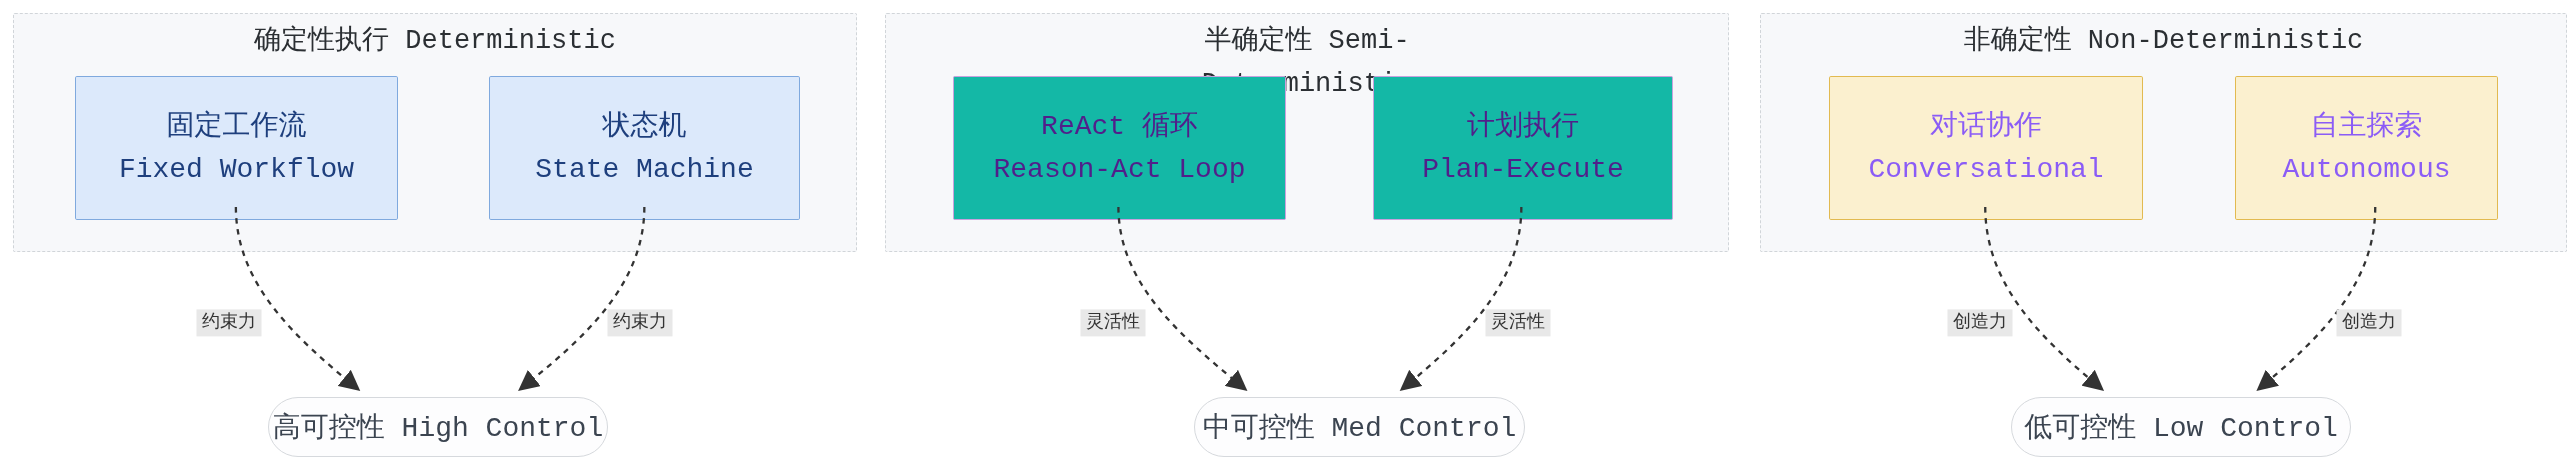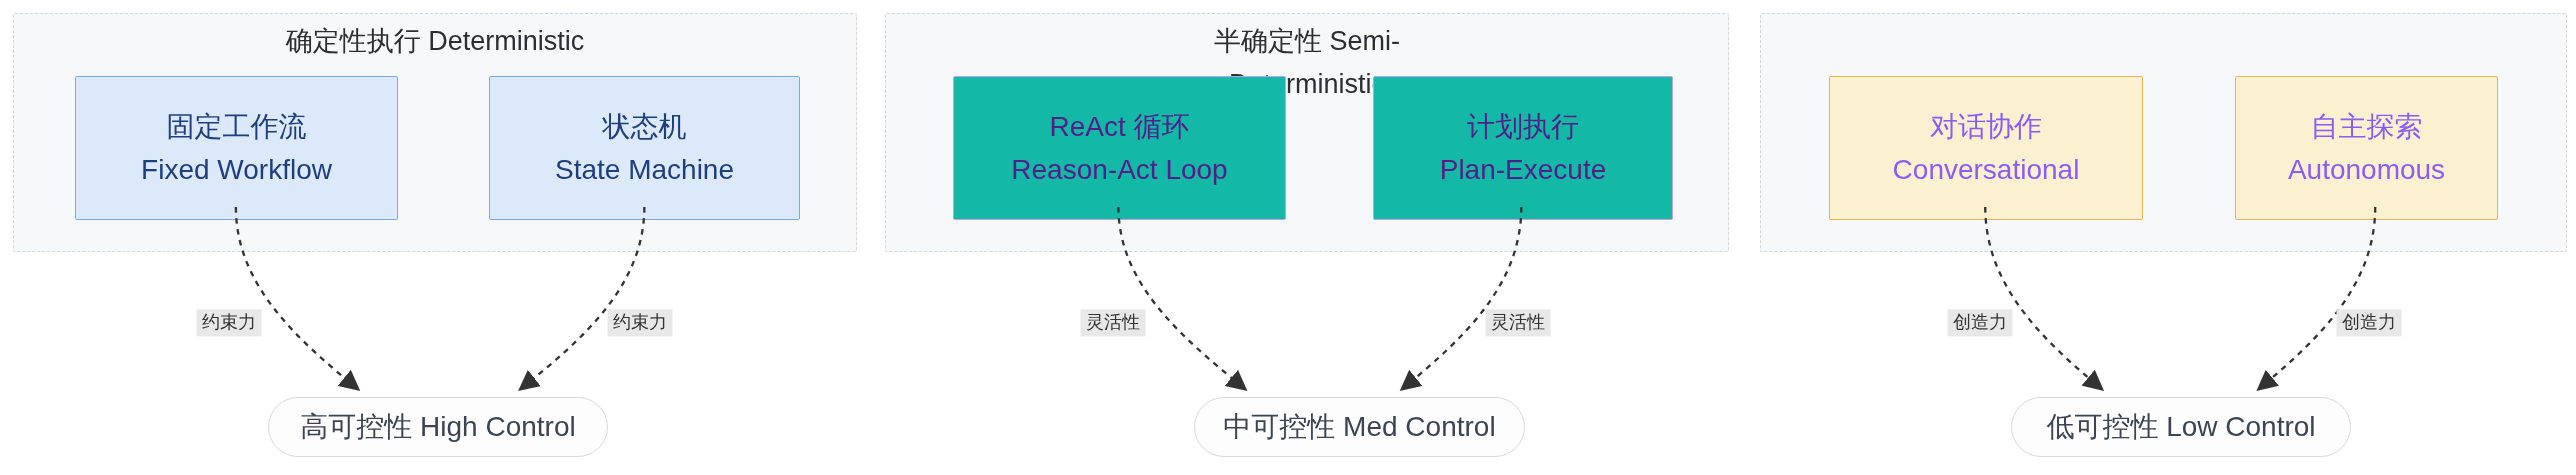--- a/index.html
+++ b/index.html
@@ -1,18 +1,18 @@
 <!DOCTYPE html>
 <html style="font-size:15px"><head>
 <meta charset="utf-8">
 <style>
   html,body{margin:0;padding:0;background:#ffffff;}
   .stage{
     position:relative;width:2576px;height:475px;background:#ffffff;overflow:hidden;
-    font-family:Liberation Sans, sans-serif;
+    font-family:Liberation Mono, monospace;
   }
   .cluster{
     position:absolute;top:13px;height:239px;
     background:#f7f8fa;border:1.8px dashed #d1d5d9;border-radius:1.8px;
     box-sizing:border-box;z-index:1;
   }
   .cluster-title{
     position:absolute;top:5.5px;left:0;width:100%;
     text-align:center;font-size:27px;line-height:43px;color:#2b2f33;
     z-index:1;white-space:nowrap;
@@ -67,20 +67,24 @@
       <div>ReAct 循环</div>
       <div>Reason-Act Loop</div>
     </div>
     <div class="node purple" style="left:487px;width:300px;">
       <div>计划执行</div>
       <div>Plan-Execute</div>
     </div>
   </div>
 
   <div class="cluster" style="left:1760px;width:807px;">
+    <div class="cluster-title">
+      <div>非确定性 Non-Deterministic</div>
+      <div></div>
+    </div>
     <div class="node yellow" style="left:68px;width:314px;">
       <div>对话协作</div>
       <div>Conversational</div>
     </div>
     <div class="node yellow" style="left:474px;width:263px;">
       <div>自主探索</div>
       <div>Autonomous</div>
     </div>
   </div>
 

